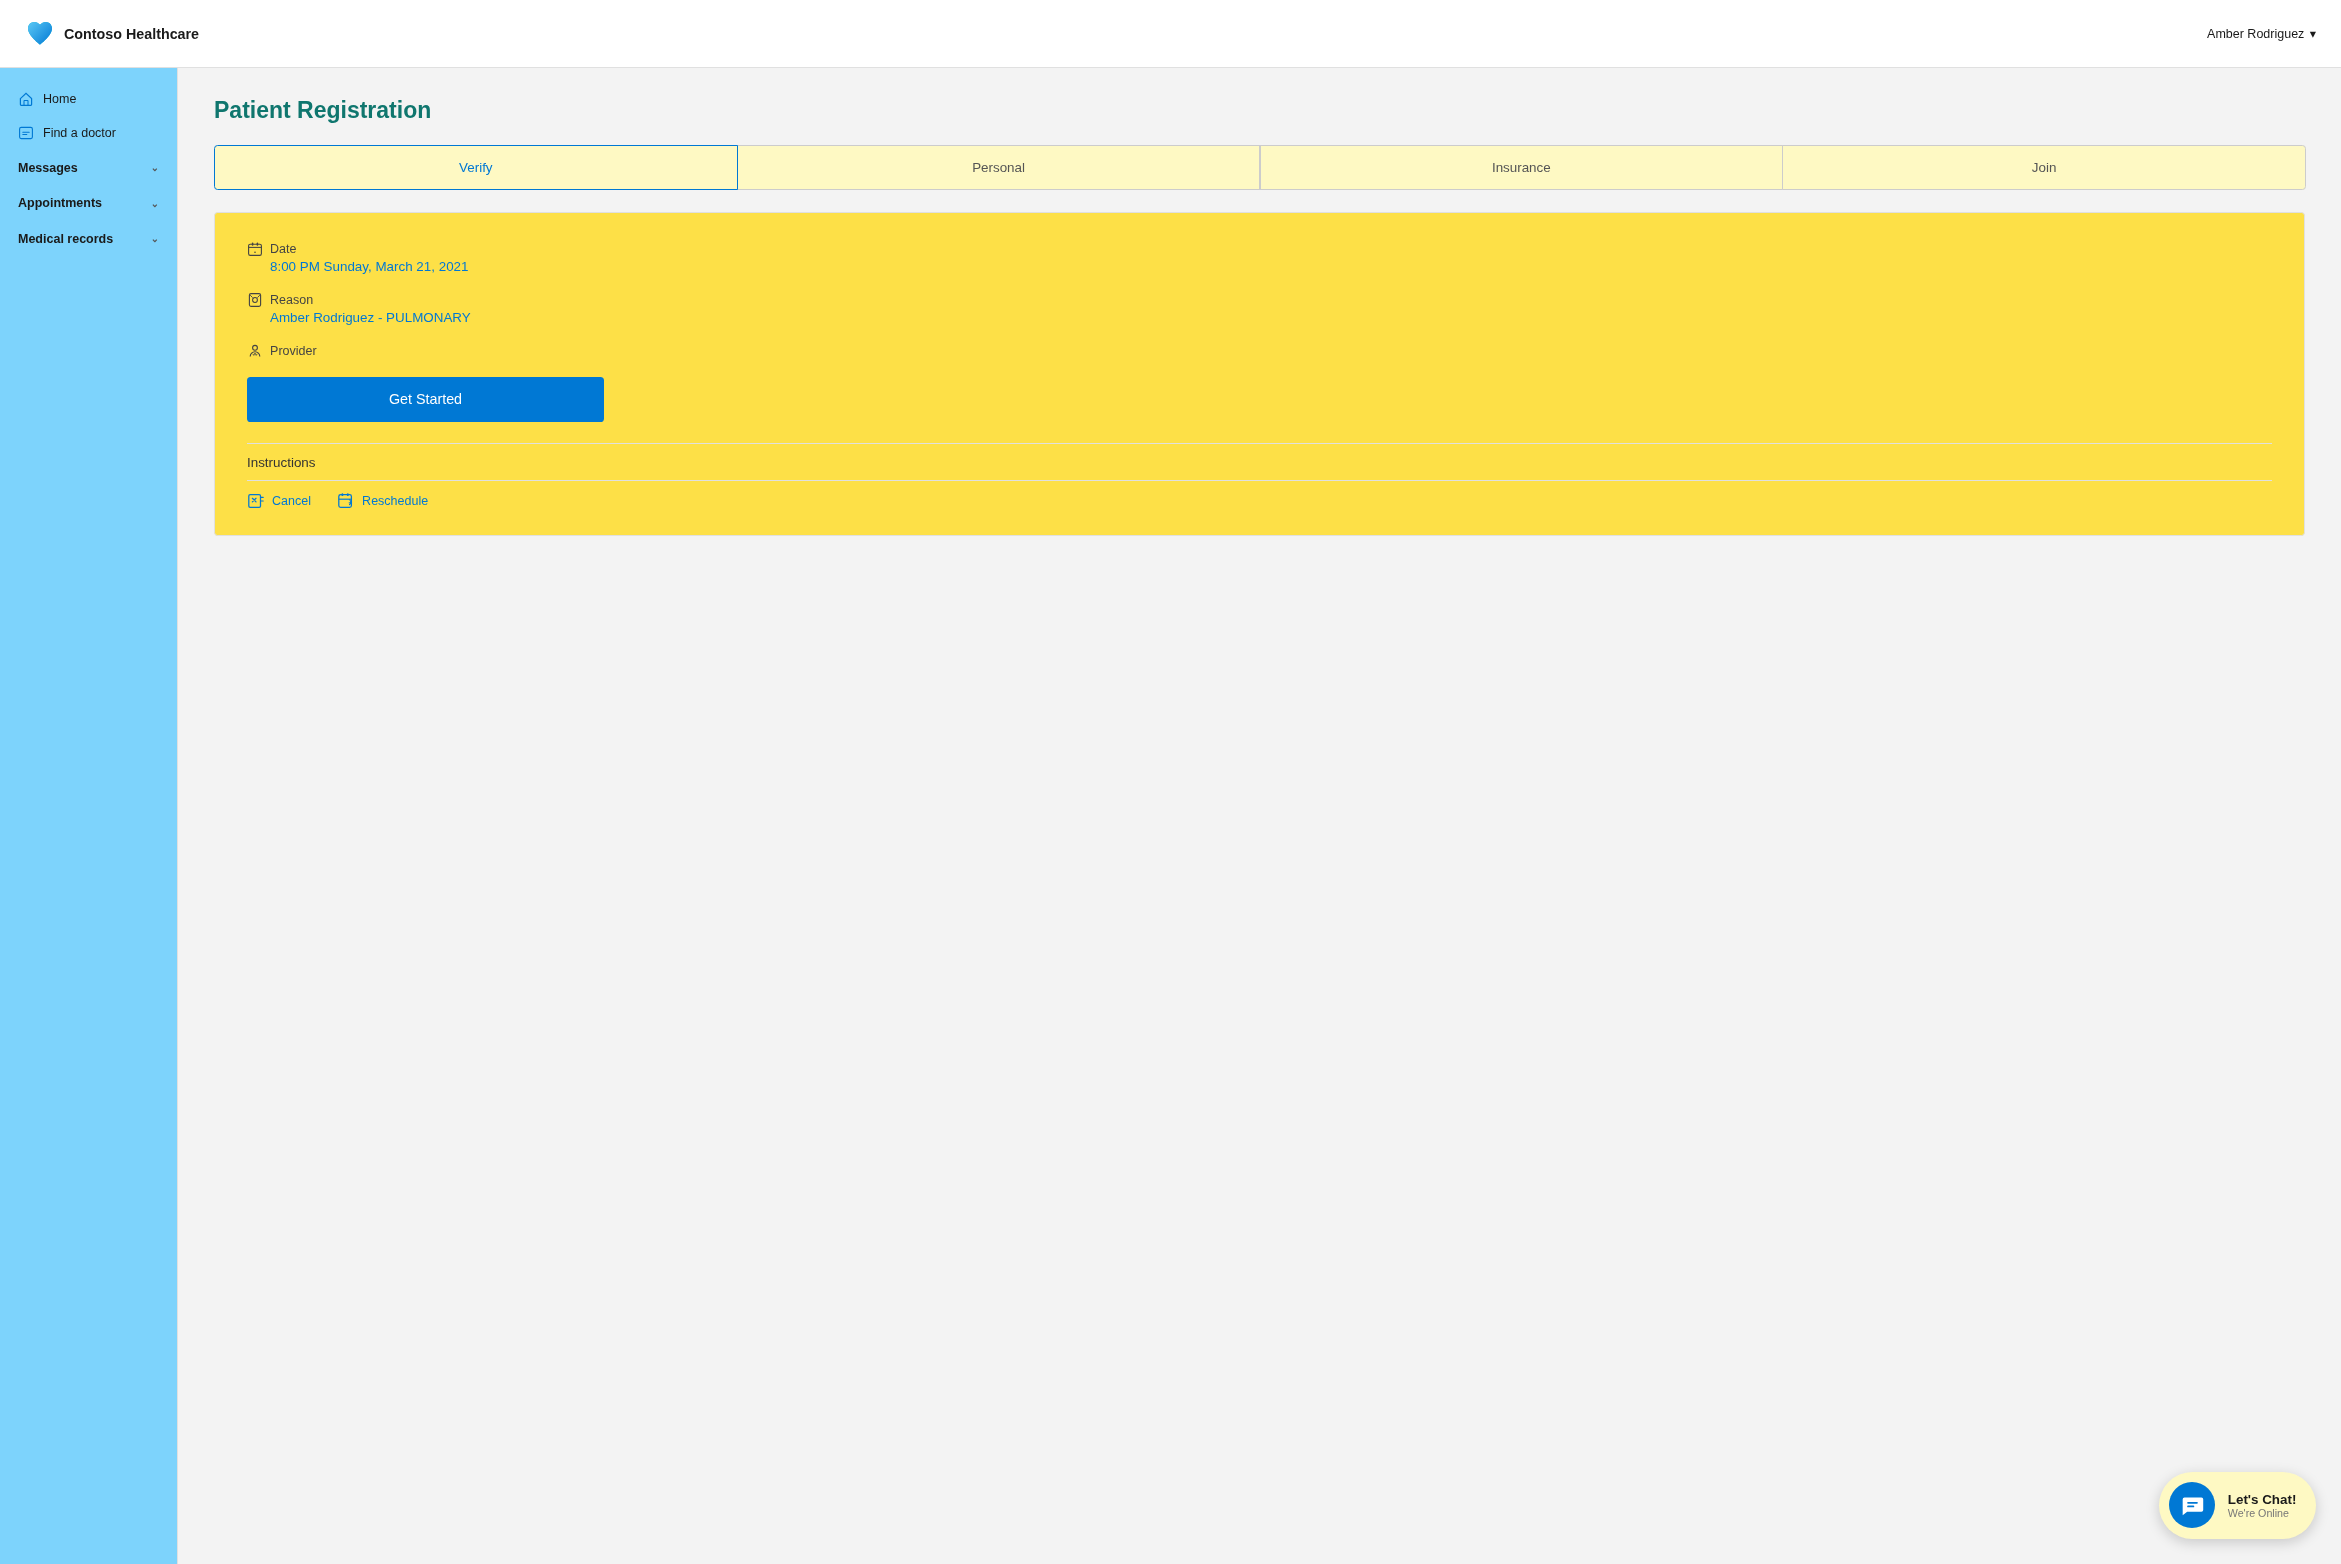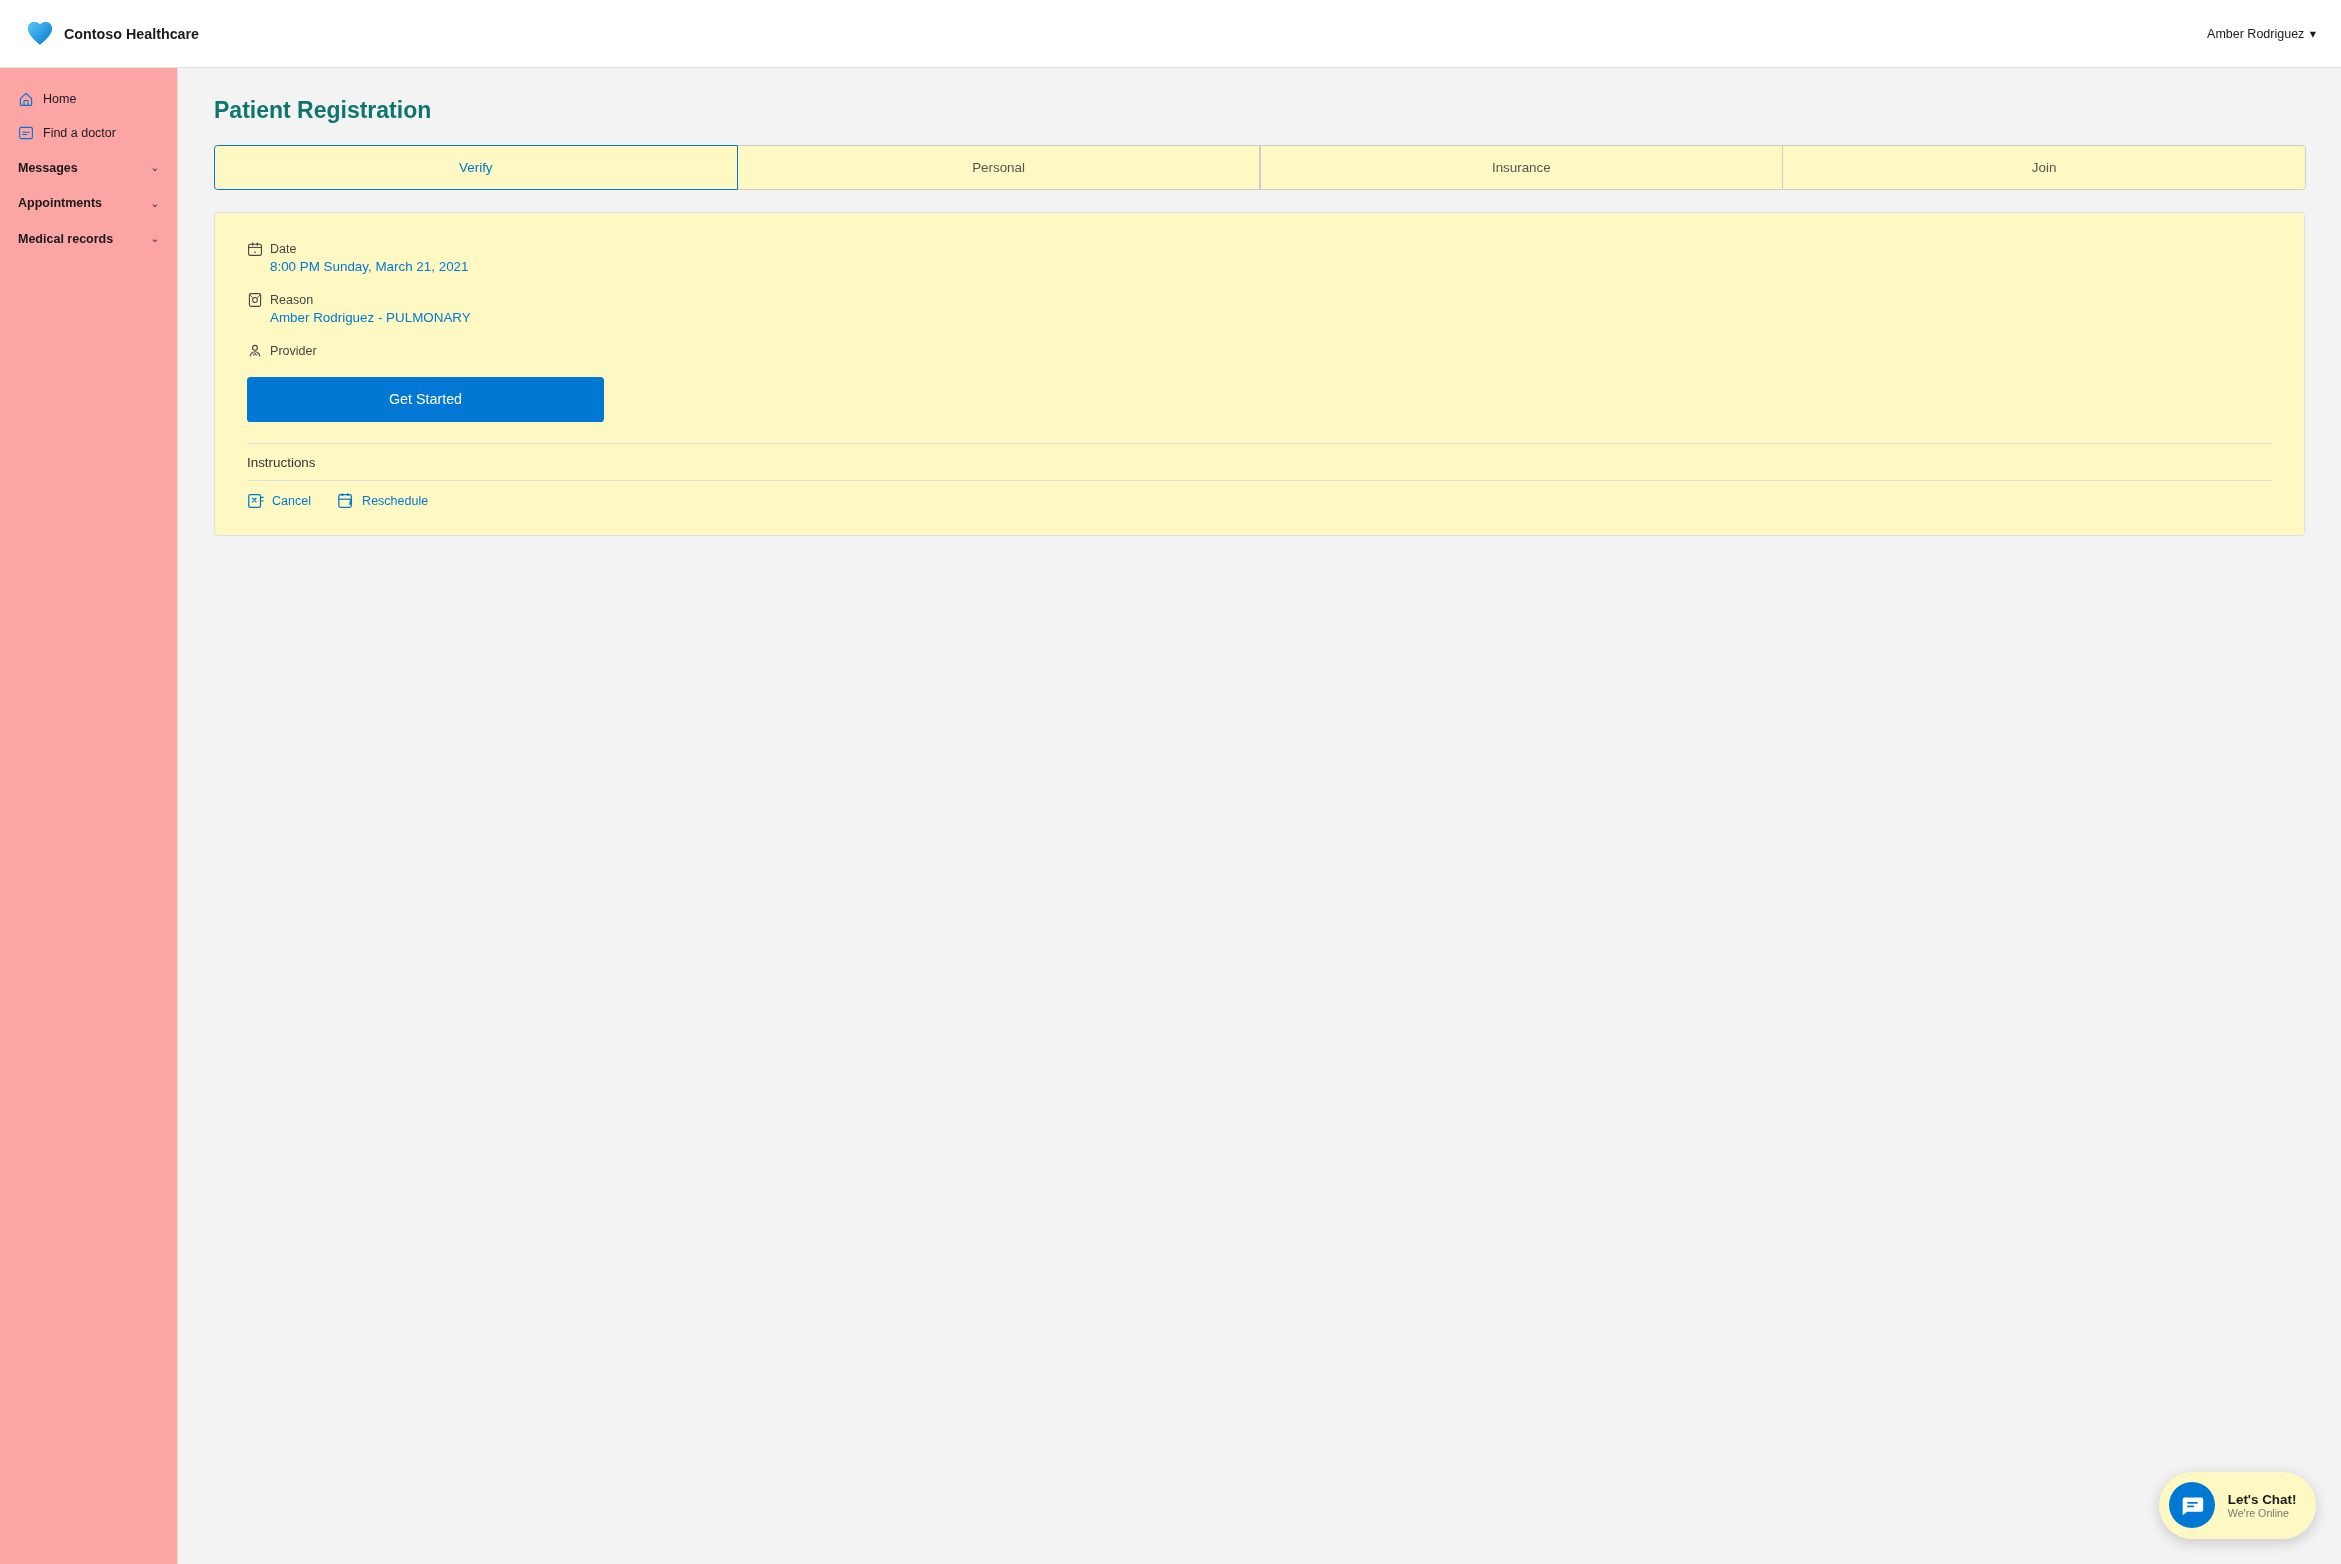--- a/index.html
+++ b/index.html
@@ -49,21 +49,21 @@
 
     
     .layout {
       display: flex;
       flex: 1;
     }
 
     
     .sidebar {
       width: 178px;
-      background: #fca5a5;
+      background: #7dd3fc;
       border-right: 0.9px solid #e0e0e0;
       padding: 14.3px 0;
       flex-shrink: 0;
     }
     .sidebar-item {
       display: flex;
       align-items: center;
       gap: 9px;
       padding: 9px 18px;
       font-size: 12.5px;
@@ -127,21 +127,21 @@
     .tab.active {
       color: #0078d4;
       border-color: #0078d4;
       border-width: 1.8px;
       z-index: 1;
       font-weight: 500;
     }
 
     
     .card {
-      background: #fef9c3;
+      background: #fde047;
       border-radius: 3.6px;
       border: 0.9px solid #e0e0e0;
       padding: 28.5px 32px 25px 32px;
     }
 
     
     .info-row {
       margin-bottom: 18px;
     }
     .info-label-row {

